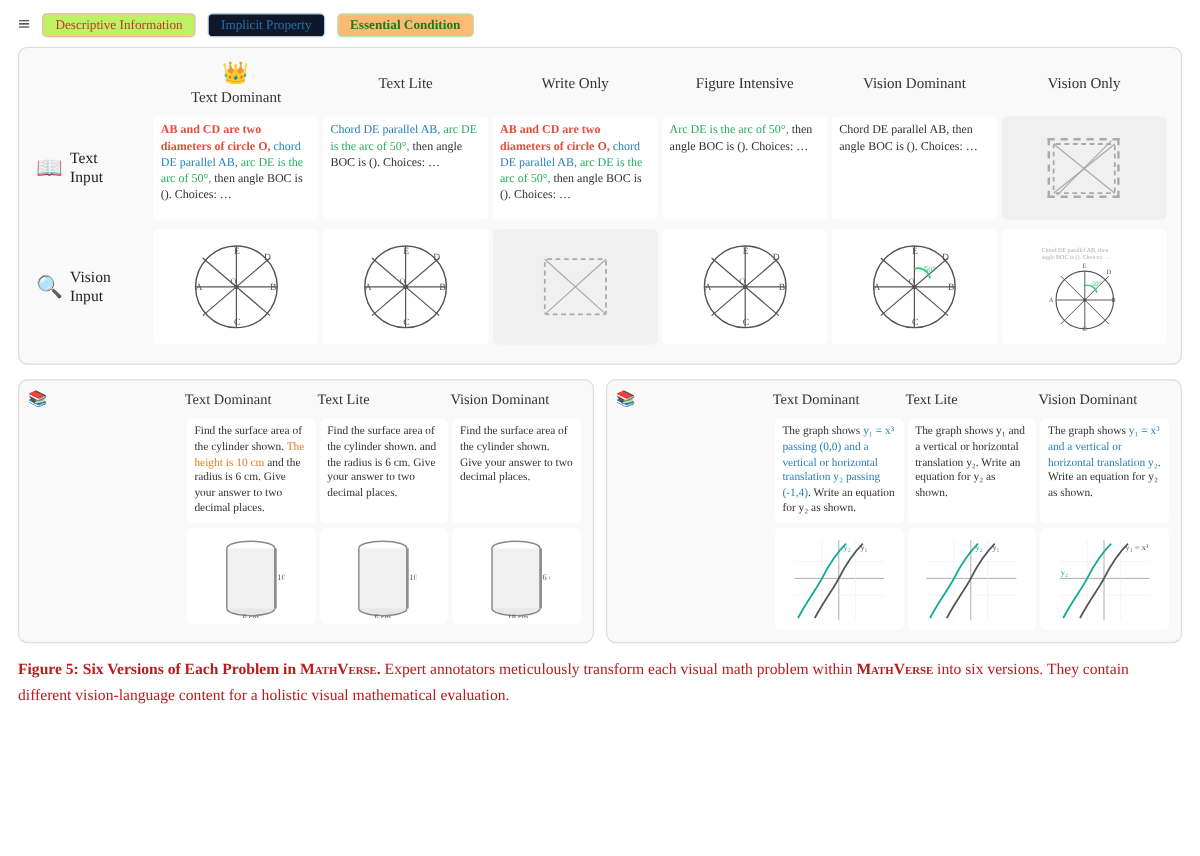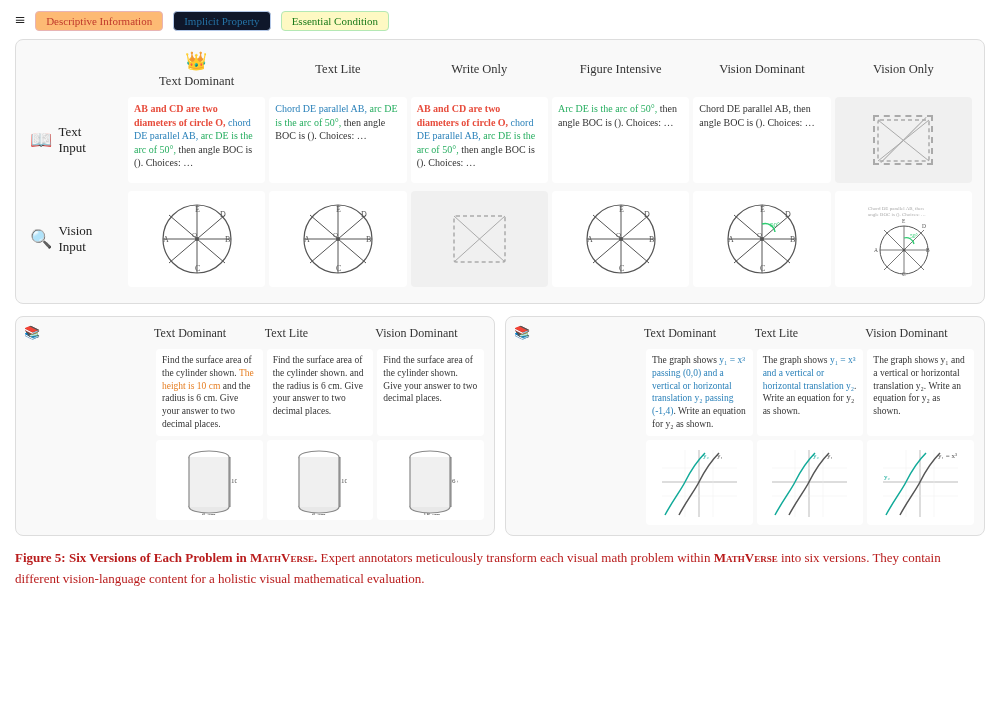--- a/index.html
+++ b/index.html
@@ -22,23 +22,23 @@
     }
     .legend-icon {
       font-size: 18px;
     }
     .badge {
       padding: 3px 10px;
       border-radius: 4px;
       font-size: 11px;
       border: 1px solid;
     }
-    .badge-red { background: #fdba74; border-color: #e8b4b4; color: #c0392b; }
+    .badge-red { background: #bef264; border-color: #e8b4b4; color: #c0392b; }
     .badge-blue { background: #0f172a; border-color: #b4c8e8; color: #2471a3; }
-    .badge-green { background: #fef9c3; border-color: #b4e8b4; color: #1a7a1a; }
+    .badge-green { background: #fdba74; border-color: #b4e8b4; color: #1a7a1a; font-weight: bold; }
 
     
     .figure-box {
       border: 1px solid #ddd;
       border-radius: 8px;
       background: #f9f9f9;
       padding: 10px;
       margin-bottom: 12px;
     }
 
@@ -469,24 +469,24 @@
         <span>Vision Dominant</span>
       </div>
     </div>
     <div class="ex-content ex-content-3">
       <div></div>
 
       <div class="ex-cell">
         The graph shows <span class="blue">y₁ = x³ passing (0,0) and a vertical or horizontal translation y₂ passing (-1,4)</span>. Write an equation for y₂ as shown.
       </div>
       <div class="ex-cell">
+        The graph shows y₁ and a vertical or horizontal translation y₂. Write an equation for y₂ as shown.
+      </div>
+      <div class="ex-cell">
         The graph shows <span class="blue">y₁ = x³ and a vertical or horizontal translation y₂</span>. Write an equation for y₂ as shown.
-      </div>
-      <div class="ex-cell">
-        The graph shows y₁ and a vertical or horizontal translation y₂. Write an equation for y₂ as shown.
       </div>
 
       <div></div>
       <div class="ex-cell img-cell">
         <svg width="85" height="75" viewBox="0 0 85 75">
 
           <line x1="5" y1="37" x2="80" y2="37" stroke="#aaa" stroke-width="0.8"></line>
           <line x1="42" y1="5" x2="42" y2="72" stroke="#aaa" stroke-width="0.8"></line>
 
           <line x1="28" y1="5" x2="28" y2="72" stroke="#eee" stroke-width="0.5"></line>

